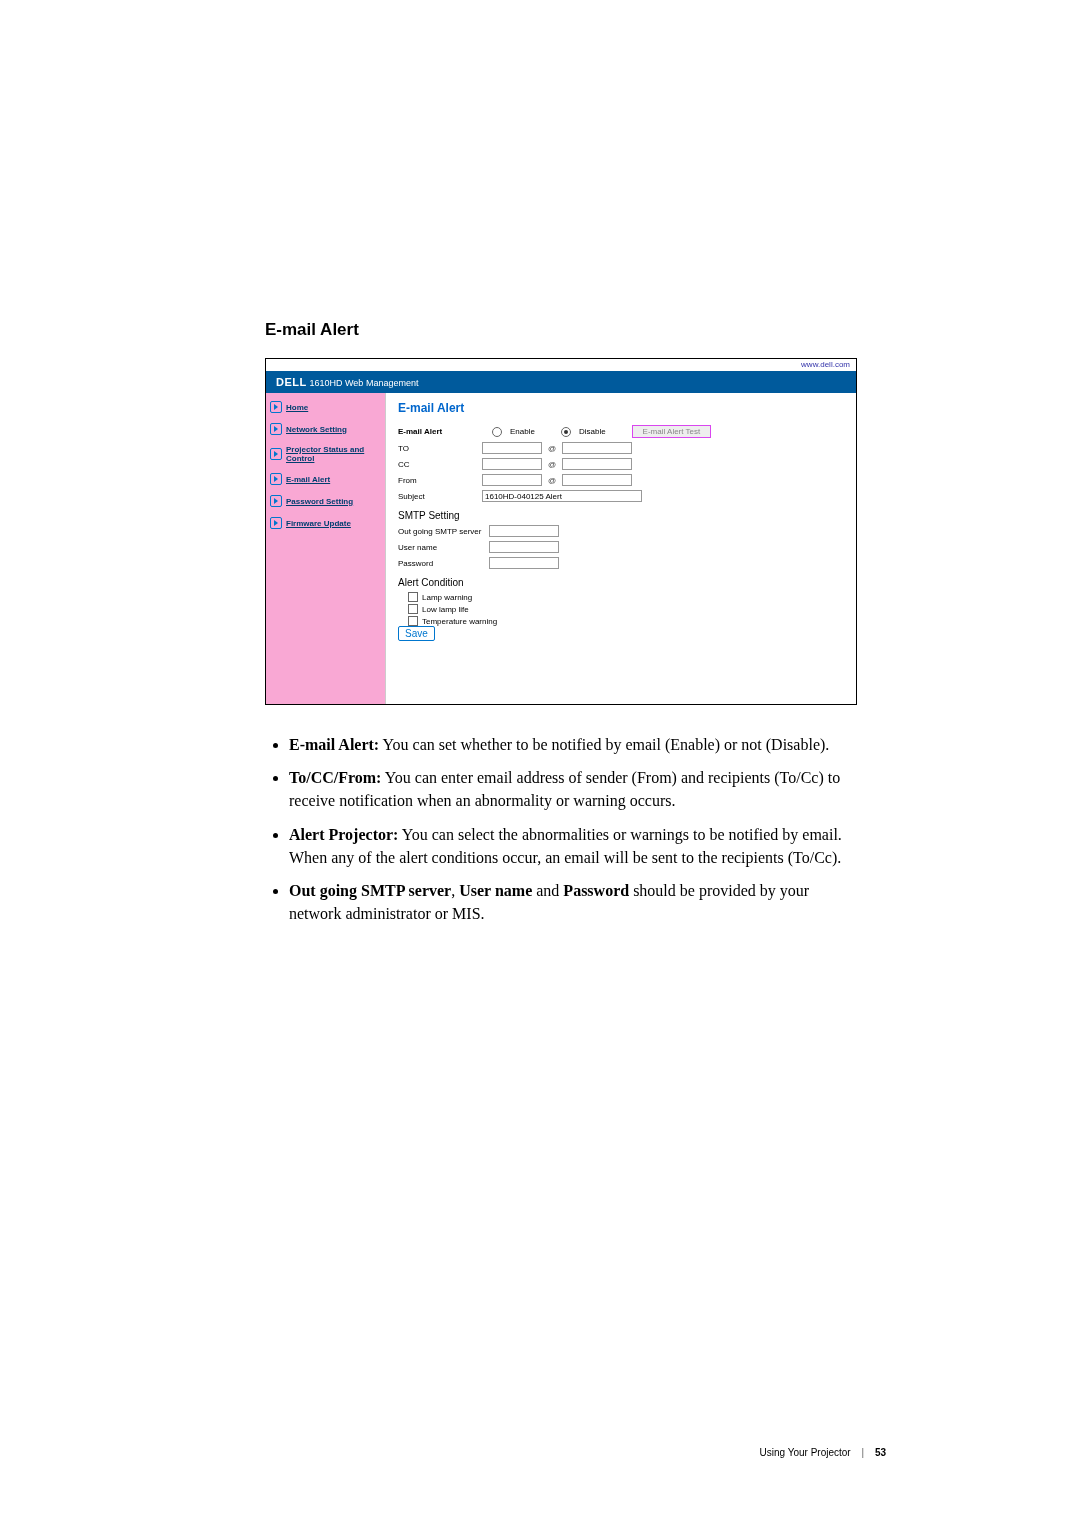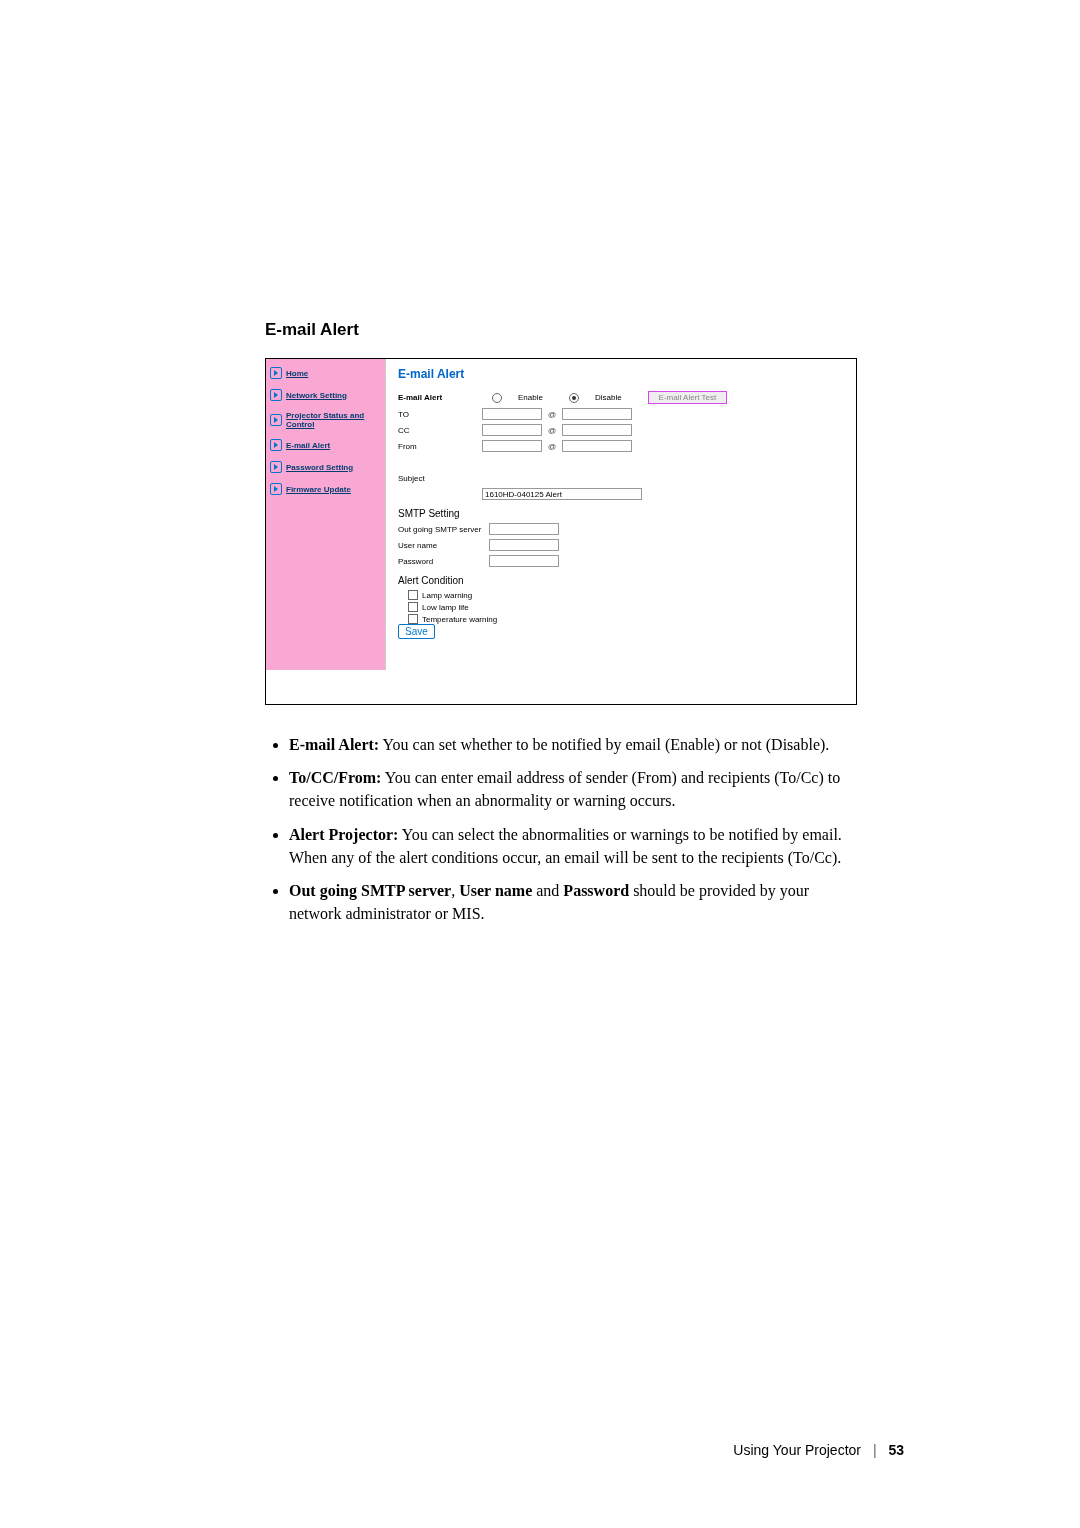--- a/index.html
+++ b/index.html
@@ -131,26 +131,26 @@
   .text-input {
     height: 12px;
     border: 1px solid #999;
     font-size: 8px;
     box-sizing: border-box;
     padding: 0 2px;
     background: #fff;
   }
   .text-input.w1 { width: 60px; }
   .text-input.w2 { width: 70px; }
-  .text-input.w3 { width: 160px; margin-top: 32px; }
+  .text-input.w3 { width: 160px; }
   .at { font-size: 8px; color: #444; }
   .radio-row {
     display: flex;
     align-items: center;
-    gap: 16px;
+    gap: 8px;
   }
   .radio {
     width: 8px; height: 8px;
     border: 1px solid #666;
     border-radius: 50%;
     background: #fff;
     position: relative;
   }
   .radio.checked::after {
     content: "";
@@ -204,38 +204,43 @@
     padding-left: 24px;
     margin: 0;
   }
   .bullets li {
     margin-bottom: 10px;
   }
   .bullets .b { font-weight: bold; }
   .footer {
     position: absolute;
     bottom: 70px;
-    right: 176px;
-    font-size: 14px;
+    right: 194px;
+    font-size: 10px;
     font-family: Arial, Helvetica, sans-serif;
   }
   .footer .sep {
     margin: 0 8px;
     color: #666;
   }
   .footer .pn { font-weight: bold; }
 </style>
 </head>
 <body>
 
 <div class="page">
 
   <div class="section-title">E-mail Alert</div>
 
   <div class="screenshot">
+    <div class="url-bar">www.dell.com</div>
+    <div class="header-bar">
+      <span class="logo">DELL</span>
+      <span class="logo-sub">1610HD Web Management</span>
+    </div>
     <div class="content-row">
       <div class="nav">
         <div class="nav-item">
             <span class="nav-icon"></span>
             <span>Home</span>
           </div>
         <div class="nav-item">
             <span class="nav-icon"></span>
             <span>Network Setting</span>
           </div>

